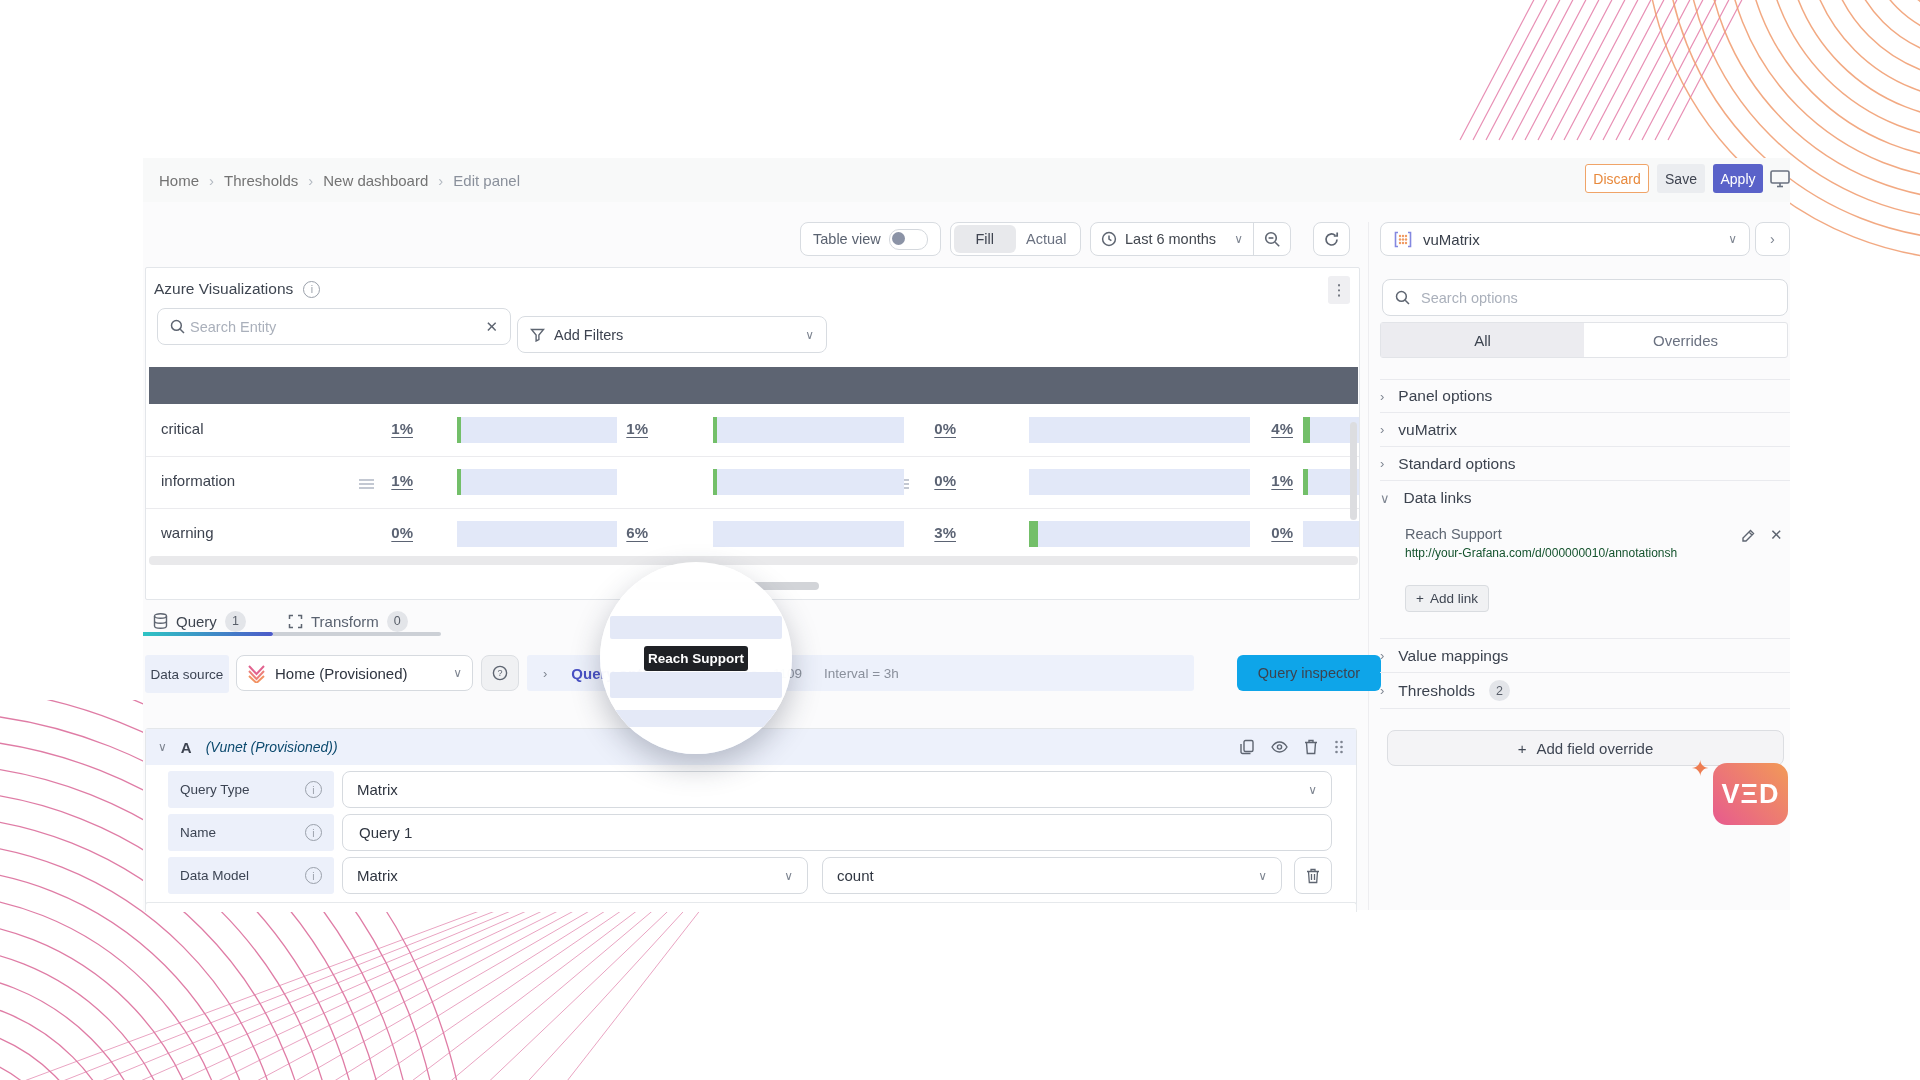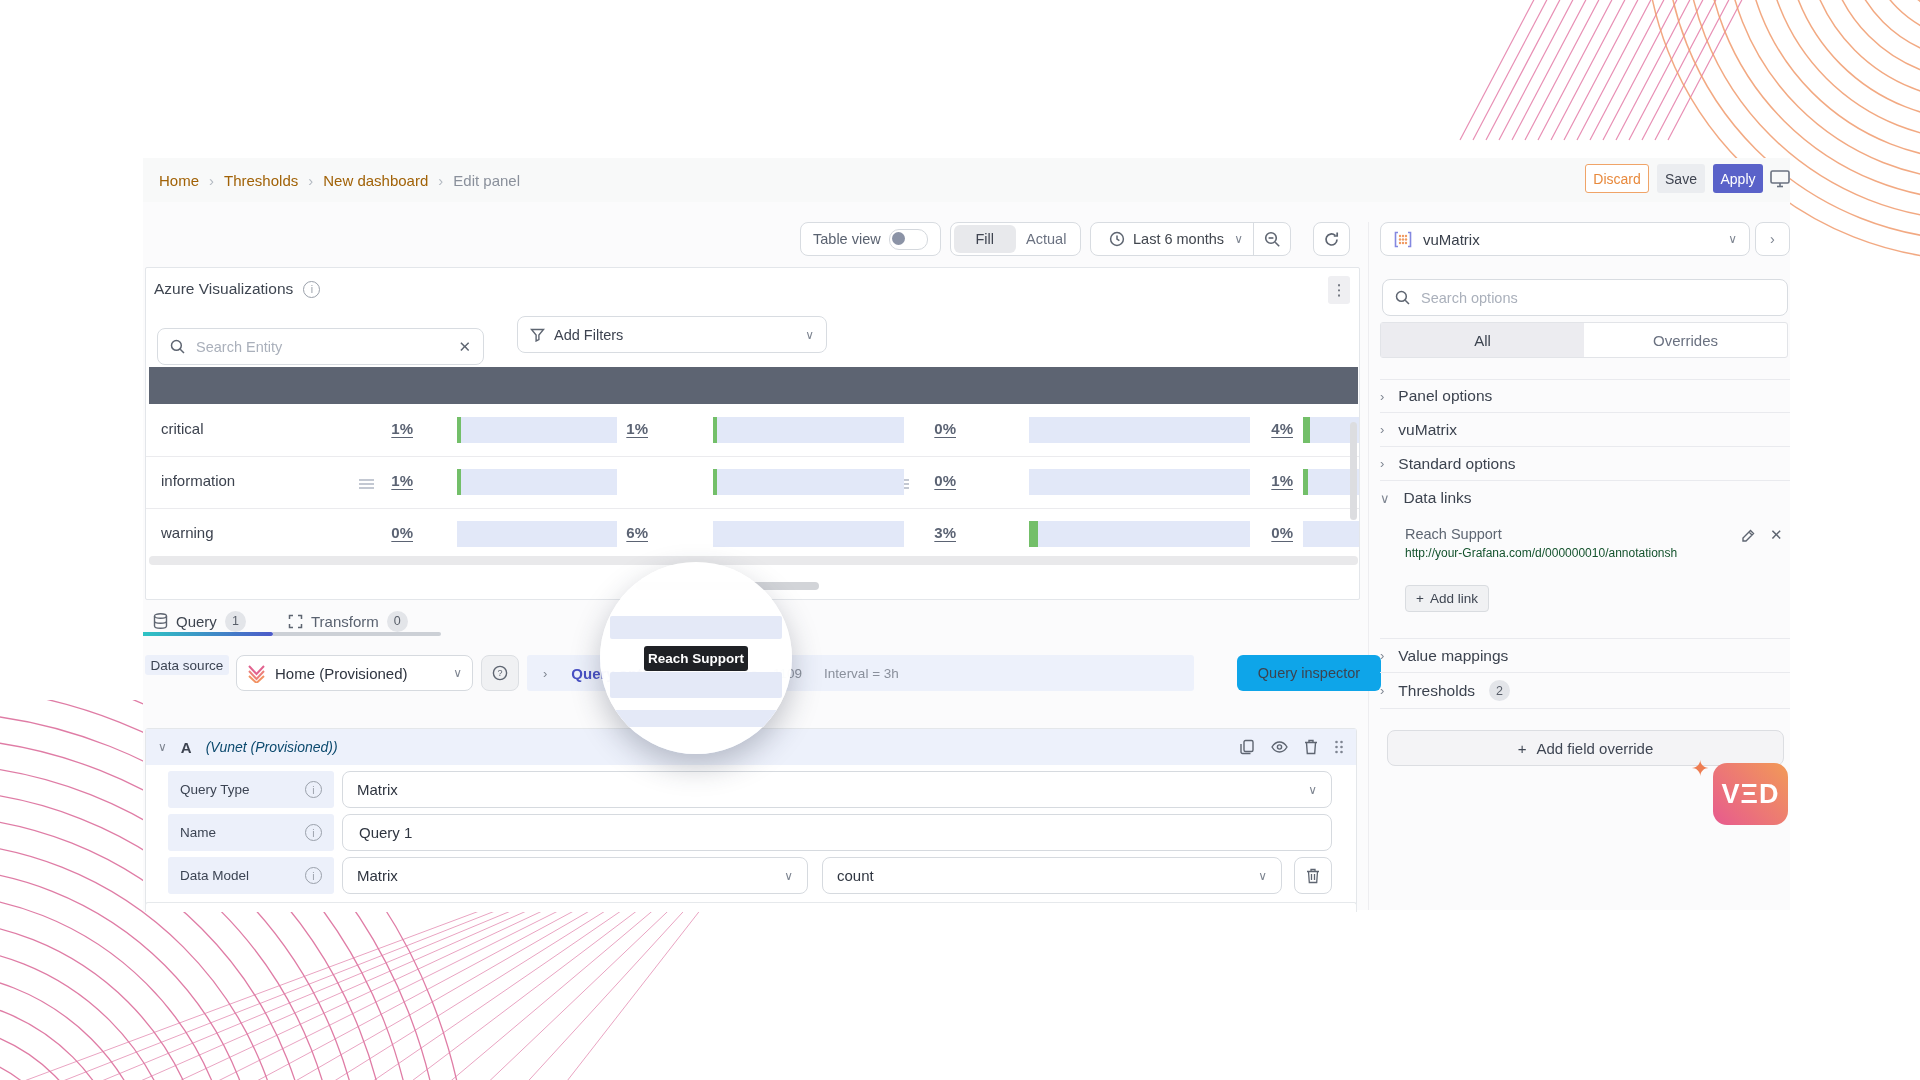--- a/index.html
+++ b/index.html
@@ -4,21 +4,21 @@
 <style>
   html,body{margin:0;padding:0;background:#ffffff;}
   #stage{position:relative;width:1920px;height:1080px;overflow:hidden;background:#fff;
          font-family:"Liberation Sans",sans-serif;color:#3d4350;}
   .abs{position:absolute;box-sizing:border-box;}
   .flex{display:flex;align-items:center;}
   svg{display:block;}
   
   #app{left:143px;top:158px;width:1647px;height:752px;background:#fbfbfc;}
   #crumb-band{left:0;top:0;width:1647px;height:44px;background:#f8f9f9;}
-  .crumb{font-size:15px;color:#a16207;}
+  .crumb{font-size:15px;color:#737373;}
   .crumb-sep{color:#b3b9c1;margin:0 10px;font-size:15px;}
   .crumb-current{color:#8a909b;}
   .btn{border-radius:3px;font-size:14px;display:inline-flex;align-items:center;justify-content:center;cursor:pointer;}
   #btn-discard{left:1442px;top:6px;width:64px;height:29px;border:1px solid #f0a468;color:#e8893c;background:#fff;}
   #btn-save{left:1514px;top:6px;width:48px;height:29px;background:#ebedf0;color:#3f4450;}
   #btn-apply{left:1570px;top:6px;width:50px;height:29px;background:#5a62c9;color:#fff;}
   
   .tool{background:#fff;border:1px solid #d8dce1;border-radius:8px;height:34px;color:#5a6270;font-size:14.5px;}
   .seg-on{background:#e8e9ec;color:#3f4450;}
   .icon-btn{justify-content:center;}
@@ -163,21 +163,21 @@
     <div class="abs tool flex" style="left:657px;top:64px;width:141px;padding:0 12px;justify-content:space-between;">
       <span>Table view</span>
       <span style="width:37px;height:19px;border:1px solid #d4d8dd;border-radius:10px;position:relative;background:#fff;">
         <span style="position:absolute;left:2px;top:2px;width:13px;height:13px;border-radius:50%;background:#8b93a6;"></span>
       </span>
     </div>
     <div class="abs tool flex" style="left:807px;top:64px;width:131px;padding:3px;">
       <span class="flex seg-on" style="height:28px;flex:1;justify-content:center;border-radius:6px;">Fill</span>
       <span class="flex" style="height:28px;flex:1;justify-content:center;color:#6a7180;">Actual</span>
     </div>
-    <div class="abs tool flex" style="left:947px;top:64px;width:201px;padding-left:8px;">
+    <div class="abs tool flex" style="left:947px;top:64px;width:201px;">
       <span class="flex" style="padding:0 10px;gap:8px;height:100%;flex:1;">
         <span class="gicon">
             <svg width="16" height="16" viewBox="0 0 16 16">
               <circle cx="8" cy="8" r="6.4" fill="none" stroke="currentColor" stroke-width="1.5"></circle>
               <path d="M8 4.5V8l2.4 1.6" fill="none" stroke="currentColor" stroke-width="1.5"></path>
             </svg>
           </span>
         <span style="color:#41464e;">Last 6 months</span>
         <span class="chev-down" style="margin-left:auto;">∨</span>
       </span>
@@ -221,21 +221,21 @@
 
     <div class="abs" style="left:1225px;top:64px;width:1px;height:688px;background:#ededf0;"></div>
 
     <div class="abs" id="matrix-panel">
       <div class="abs flex" style="left:8px;top:12px;gap:10px;">
         <span style="font-size:15.5px;color:#3f4651;">Azure Visualizations</span>
         <span class="info-i">i</span>
       </div>
       <div class="abs flex icon-btn" style="left:1182px;top:8px;width:22px;height:28px;background:#efeff2;border-radius:3px;color:#555b66;font-size:15px;justify-content:center;">⋮</div>
 
-      <div class="abs input-box flex" style="left:11px;top:60px;width:327px;padding:0 12px;gap:9px;">
+      <div class="abs input-box flex" style="left:11px;top:40px;width:354px;padding:0 12px;gap:3px;">
         <span class="gicon">
             <svg width="15" height="15" viewBox="0 0 15 15">
               <circle cx="6.4" cy="6.4" r="4.9" fill="none" stroke="currentColor" stroke-width="1.5"></circle>
               <line x1="10.2" y1="10.2" x2="14" y2="14" stroke="currentColor" stroke-width="1.5"></line>
             </svg>
           </span>
         <input placeholder="Search Entity" style="">
         <span class="gicon" style="font-size:15px;">✕</span>
       </div>
       <div class="abs input-box flex" style="left:371px;top:48px;width:310px;padding:0 12px;gap:9px;">
@@ -331,21 +331,21 @@
           <svg width="15" height="15" viewBox="0 0 15 15">
             <path d="M1.5 5V1.5H5M10 1.5h3.5V5M13.5 10v3.5H10M5 13.5H1.5V10" fill="none" stroke="currentColor" stroke-width="1.5"></path>
           </svg>
         </span>
       <span>Transform</span>
       <span class="badge">0</span>
     </div>
     <div class="abs" style="left:0;top:474px;width:130px;height:4px;background:linear-gradient(90deg,#2ec4c4,#4d5ac9);border-radius:0 2px 2px 0;"></div>
     <div class="abs" style="left:130px;top:474px;width:168px;height:4px;background:#ccd0d6;border-radius:0 2px 2px 0;"></div>
 
-    <div class="abs chip flex" style="left:2px;top:497px;width:84px;height:20px;justify-content:center;">Data source</div>
+    <div class="abs chip flex" style="left:2px;top:497px;width:84px;height:38px;justify-content:center;">Data source</div>
     <div class="abs select flex" style="left:93px;top:497px;width:237px;height:36px;padding:0 10px;gap:9px;">
       <span>
           <svg width="19" height="19" viewBox="0 0 19 19">
             <g fill="none" stroke-width="2">
               <path d="M2 2l7.5 8L17 2" stroke="#e2638f"></path>
               <path d="M2 7l7.5 8L17 7" stroke="#ec7f7a"></path>
               <path d="M2 12l7.5 7L17 12" stroke="#f29263"></path>
             </g>
           </svg>
         </span>

